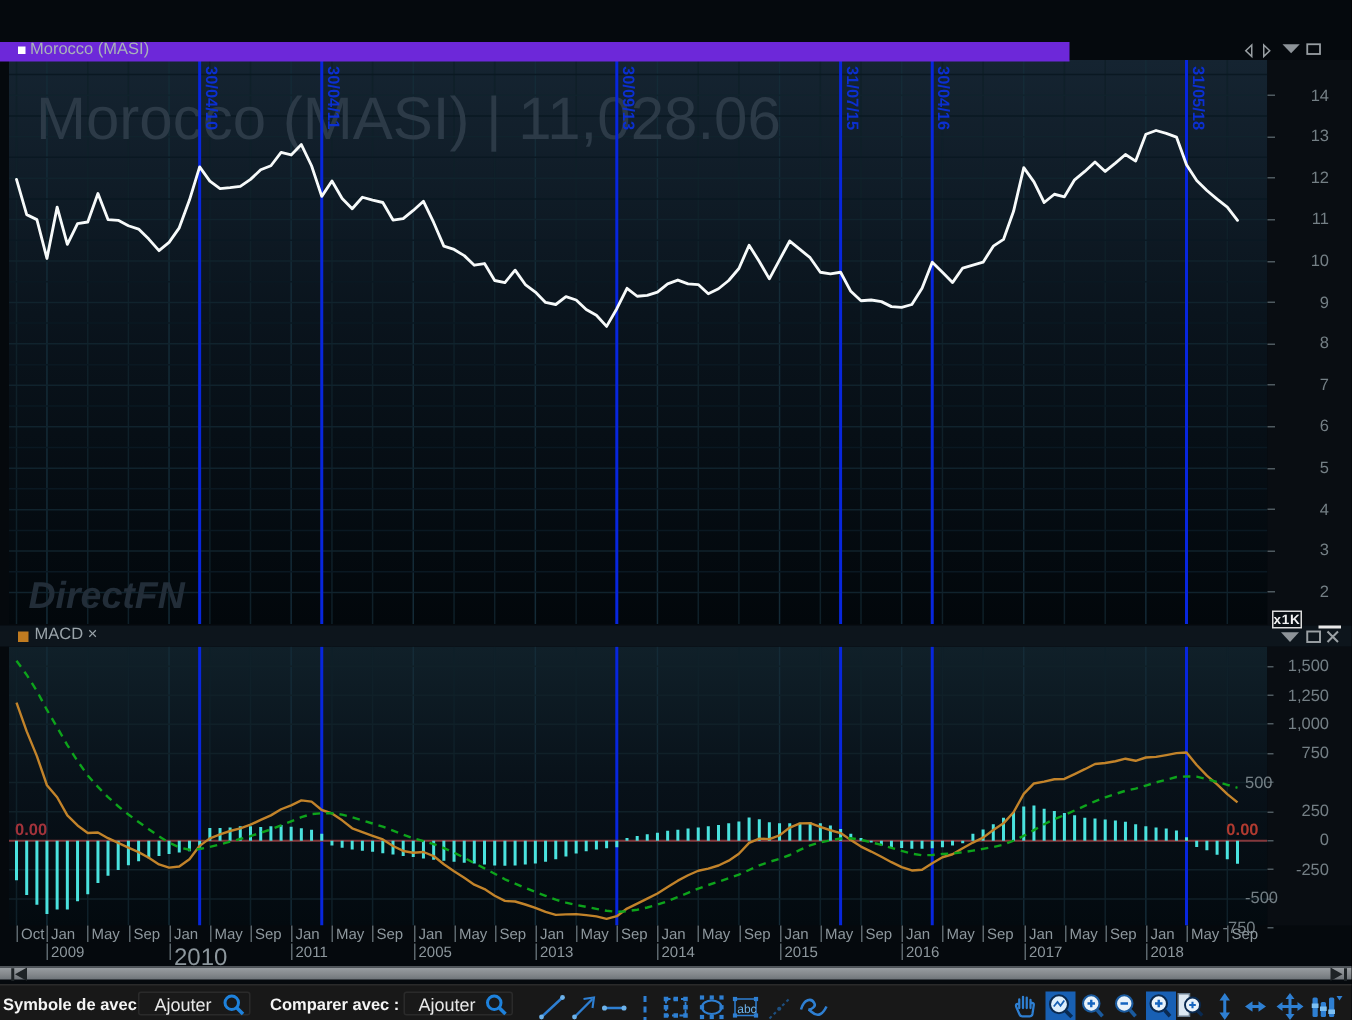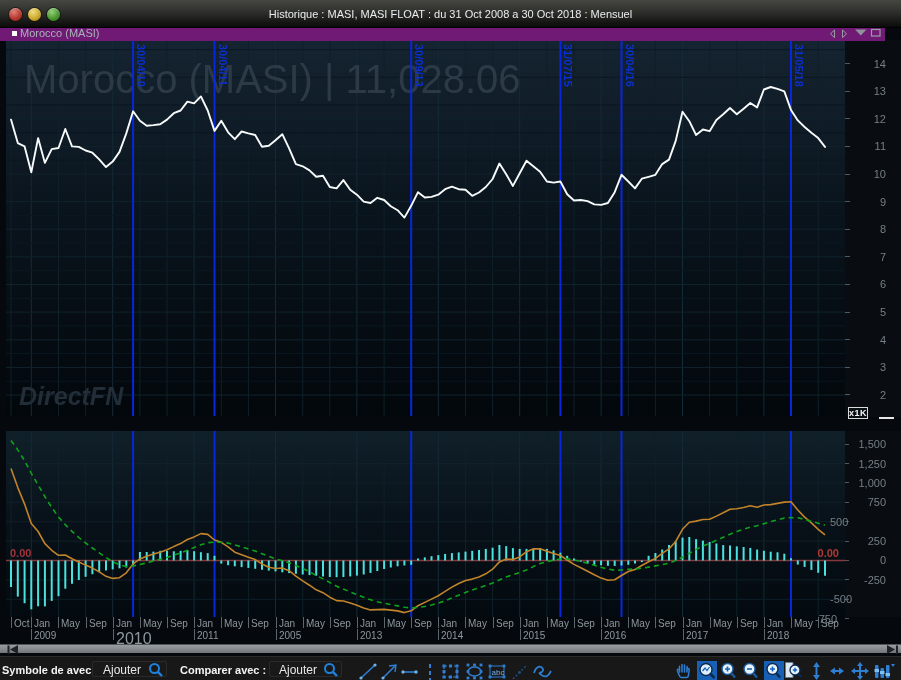--- a/index.html
+++ b/index.html
@@ -1,19 +1,19 @@
 <!DOCTYPE html>
 <html><head><meta charset="utf-8"><style>
 *{margin:0;padding:0;box-sizing:border-box}
 body{width:901px;height:680px;overflow:hidden;background:#000;font-family:"Liberation Sans",sans-serif;-webkit-font-smoothing:antialiased}
 #app{position:relative;width:901px;height:680px;background:#05090d;transform:translateZ(0)}
 #titlebar{position:absolute;left:0;top:0;width:901px;height:28px;background:linear-gradient(180deg,#454542 0%,#343431 35%,#1e1e1c 70%,#0a0a0a 100%);border-bottom:1px solid #000}
 .macbtn{position:absolute;top:7.5px;width:13px;height:13px;border-radius:50%}
 #title{position:absolute;left:0;top:8px;width:100%;text-align:center;font-size:11px;color:#e9ecee}
-#hdr1{position:absolute;left:0;top:28px;width:885px;height:13px;background:#701a75;color:#a8b2b8;font-size:11px}
+#hdr1{position:absolute;left:0;top:28px;width:713px;height:13px;background:#6d28d9;color:#a8b2b8;font-size:11px}
 #macdhdr{position:absolute;left:0;top:417px;width:901px;height:14px;background:#0d151c;color:#9aa4aa;font-size:11px}
 #scroll{position:absolute;left:0;top:644px;width:901px;height:9px;background:linear-gradient(180deg,#999ea2,#85898d 55%,#6f757a);border-top:1px solid #50555a}
 #toolbar{position:absolute;left:0;top:656px;width:901px;height:24px;background:#181818;border-top:1px solid #2a2a2a}
 .tb{position:absolute;font-size:11px;font-weight:bold;color:#f4f4f4;top:7px}
 .btn{position:absolute;top:4px;height:16px;background:#191919;border:1px solid #2a2a2a;border-radius:2px;color:#e8e8e8;font-size:12px}
 </style></head><body>
 <div id="app">
   <svg width="839" height="376" style="position:absolute;left:6px;top:40px">
       <defs>
         <linearGradient id="bgm" x1="0" y1="0" x2="0" y2="1">
@@ -400,34 +400,37 @@
     <div style="position:absolute;left:438px;top:629px;width:1px;height:11px;background:#5c676d"></div>
     <div style="position:absolute;left:441px;top:630px;font-size:10px;color:#8d979d">2014</div>
     <div style="position:absolute;left:520px;top:629px;width:1px;height:11px;background:#5c676d"></div>
     <div style="position:absolute;left:523px;top:630px;font-size:10px;color:#8d979d">2015</div>
     <div style="position:absolute;left:601px;top:629px;width:1px;height:11px;background:#5c676d"></div>
     <div style="position:absolute;left:604px;top:630px;font-size:10px;color:#8d979d">2016</div>
     <div style="position:absolute;left:683px;top:629px;width:1px;height:11px;background:#5c676d"></div>
     <div style="position:absolute;left:686px;top:630px;font-size:10px;color:#8d979d">2017</div>
     <div style="position:absolute;left:764px;top:629px;width:1px;height:11px;background:#5c676d"></div>
     <div style="position:absolute;left:767px;top:630px;font-size:10px;color:#8d979d">2018</div>
-  <div id="titlebar">
-    <div class="macbtn" style="left:8.5px;background:radial-gradient(circle at 38% 30%,#e0837a,#b93c32 52%,#7e201a);box-shadow:inset 0 1px 1px rgba(255,255,255,0.35),0 0 0 1px rgba(20,10,8,0.6)"></div>
-    <div class="macbtn" style="left:27.5px;background:radial-gradient(circle at 38% 30%,#f2dc84,#cfae2e 52%,#937a18);box-shadow:inset 0 1px 1px rgba(255,255,255,0.35),0 0 0 1px rgba(25,20,5,0.6)"></div>
-    <div class="macbtn" style="left:46.5px;background:radial-gradient(circle at 38% 30%,#96d07e,#4f9a33 52%,#2c6e18);box-shadow:inset 0 1px 1px rgba(255,255,255,0.35),0 0 0 1px rgba(10,22,6,0.6)"></div>
-    <div id="title">Historique : MASI, MASI FLOAT : du 31 Oct 2008 a 30 Oct 2018 : Mensuel</div>
-  </div>
   <div id="hdr1">
     <div style="position:absolute;left:12px;top:3px;width:5px;height:5px;background:#fff"></div>
     <div style="position:absolute;left:20px;top:-1px">Morocco (MASI)</div>
     <svg width="60" height="13" style="position:absolute;left:825px;top:0">
       <path d="M9.5 2 L5.5 5.8 L9.5 9.6 Z" fill="none" stroke="#989ea2" stroke-width="1"></path>
       <path d="M17.5 2 L21.5 5.8 L17.5 9.6 Z" fill="none" stroke="#989ea2" stroke-width="1"></path>
       <path d="M30 1.5 L41.5 1.5 L35.75 7.5 Z" fill="#8d9398"></path>
       <rect x="46.5" y="1.5" width="8.5" height="6.5" fill="none" stroke="#989ea2" stroke-width="1.2"></rect>
+    </svg>
+  </div>
+  <div id="macdhdr">
+    <div style="position:absolute;left:12px;top:4px;width:7px;height:7px;background:#c07b20"></div>
+    <div style="position:absolute;left:23px;top:0">MACD ×</div>
+    <svg width="45" height="14" style="position:absolute;left:850px;top:1">
+      <path d="M4 3.5 L16 3.5 L10 10 Z" fill="#8d9398"></path>
+      <rect x="21.5" y="3" width="8.5" height="7" fill="none" stroke="#9aa0a4" stroke-width="1.3"></rect>
+      <path d="M35 3 L42 10 M42 3 L35 10" stroke="#9aa0a4" stroke-width="1.4"></path>
     </svg>
   </div>
   <div style="position:absolute;left:848px;top:407px;width:20px;height:12px;background:#0a0f14;border:1px solid #dcdcdc;color:#f4f4f4;font-size:9px;font-weight:bold;text-align:center;line-height:10px;letter-spacing:0.5px">x1K</div>
   <div style="position:absolute;left:879px;top:417px;width:15px;height:2px;background:#e8e8e8"></div>
     <div id="scroll">
     <svg width="20" height="9" style="position:absolute;left:6px;top:0">
         <rect x="1.5" y="0.5" width="2" height="8.5" fill="#1e2326"></rect>
         <path d="M12 0 L4 4.5 L12 9 Z" fill="#1e2326"></path>
       </svg>
     <svg width="20" height="9" style="position:absolute;right:0;top:0">

